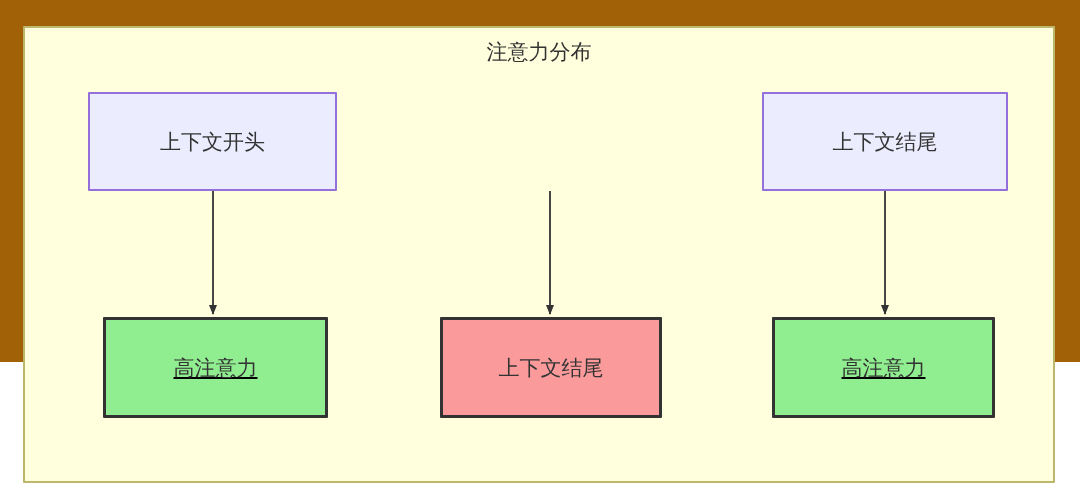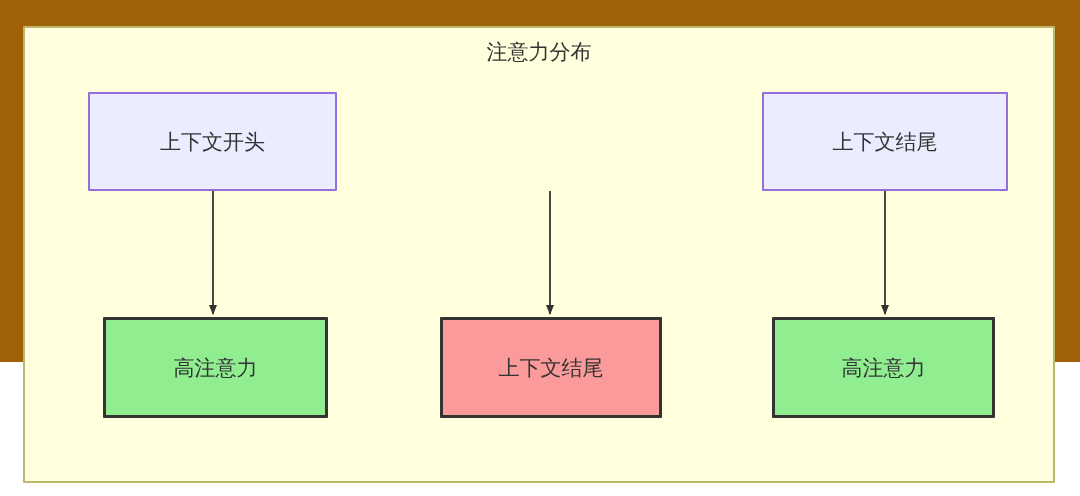--- a/index.html
+++ b/index.html
@@ -68,20 +68,21 @@
     border: 2px solid #9370db;
     border-radius: 1px;
     align-items: center;
   }
 
   
   .node-high {
     background: #90ee90;
     border: 3px solid #333333;
     border-radius: 1px;
+    text-decoration: underline;
   }
 
   
   .node-low {
     background: #fa9a9a;
     border: 3px solid #333333;
     border-radius: 1px;
   }
 
   

